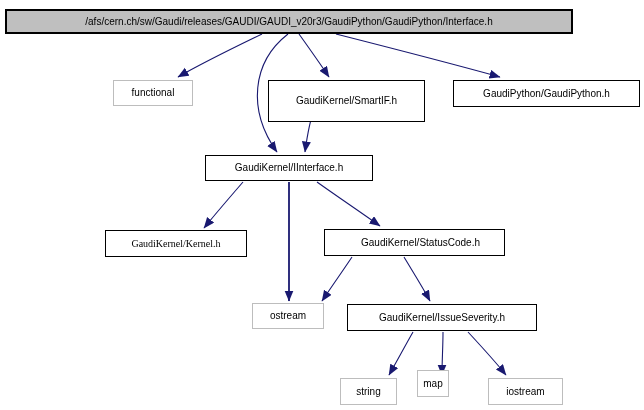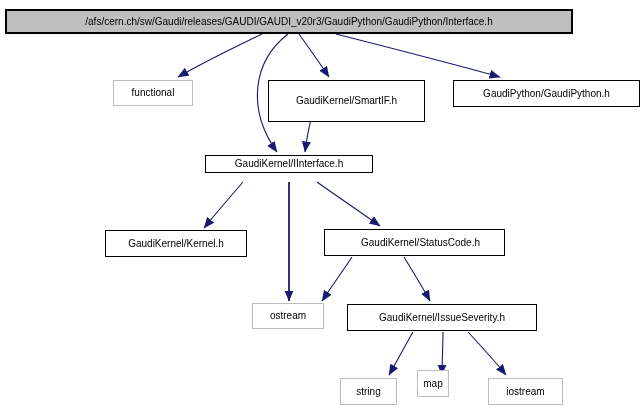--- a/index.html
+++ b/index.html
@@ -84,23 +84,23 @@
   </svg>
 
   <div class="node main" style="left:5px; top:9px; width:568px; height:25px;">/afs/cern.ch/sw/Gaudi/releases/GAUDI/GAUDI_v20r3/GaudiPython/GaudiPython/Interface.h</div>
 
   <div class="node system" style="left:113px; top:80px; width:80px; height:26px;">functional</div>
 
   <div class="node" style="left:268px; top:80px; width:157px; height:42px;">GaudiKernel/SmartIF.h</div>
 
   <div class="node" style="left:453px; top:80px; width:187px; height:27px;">GaudiPython/GaudiPython.h</div>
 
-  <div class="node" style="left:205px; top:155px; width:168px; height:18px;">GaudiKernel/IInterface.h</div>
+  <div class="node" style="left:205px; top:155px; width:168px; height:26px;">GaudiKernel/IInterface.h</div>
 
-  <div class="node" style="left:105px; top:230px; width:142px; height:27px;">GaudiKernel/Kernel.h</div>
+  <div class="node" style="left:105px; top:230px; width:142px; height:27px;font-family:Liberation Serif, serif;">GaudiKernel/Kernel.h</div>
 
   <div class="node" style="left:324px; top:229px; width:181px; height:27px;padding-left:12px;">GaudiKernel/StatusCode.h</div>
 
   <div class="node system" style="left:252px; top:303px; width:72px; height:26px;">ostream</div>
 
   <div class="node" style="left:347px; top:304px; width:190px; height:27px;">GaudiKernel/IssueSeverity.h</div>
 
   <div class="node system" style="left:340px; top:378px; width:57px; height:27px;">string</div>
 
   <div class="node system" style="left:417px; top:370px; width:32px; height:27px;">map</div>

